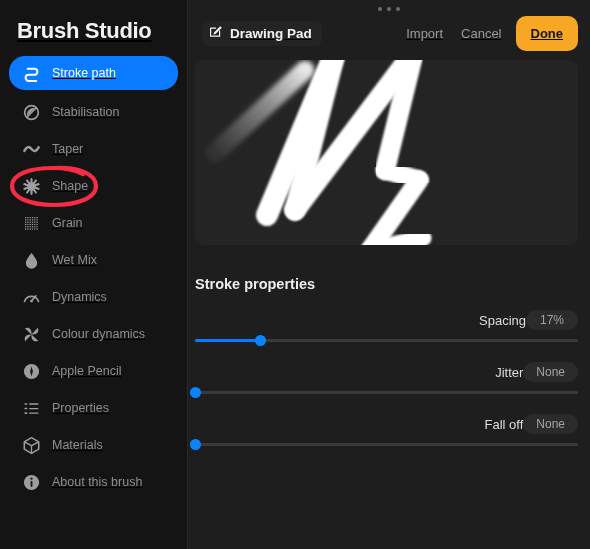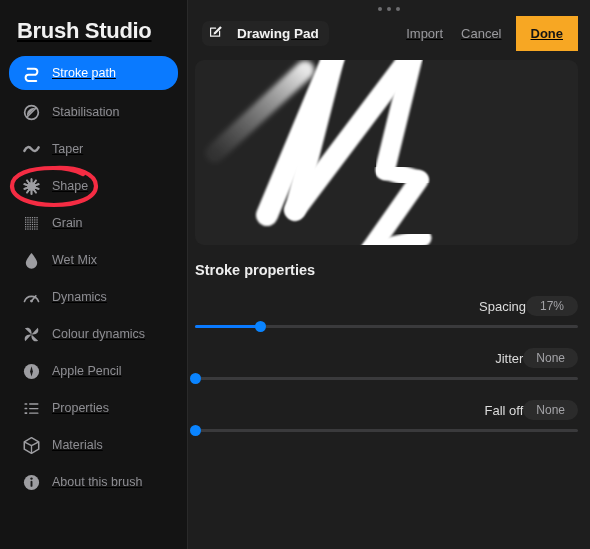--- a/index.html
+++ b/index.html
@@ -76,58 +76,58 @@
   .grabber i {
     width:4px; height:4px; border-radius:50%;
     background:#6d6d70; display:block;
   }
   .topbar {
     height:52px;
     display:flex; align-items:center;
     padding:14px 12px 0 14px;
   }
   .pad-pill {
-    display:flex; align-items:center; gap:14px;
+    display:flex; align-items:center; gap:7px;
     background:#242424;
     border-radius:7px;
     padding:4px 10px 4px 7px;
     color:#f2f2f2;
     font-size:13.5px; font-weight:bold;
   }
   .spacer { flex:1 1 auto; }
   .txt-btn {
     color:#9a9a9e; font-size:13px;
     padding:5px 9px;
     background:none; border:none;
     font-family:inherit;
   }
   .done-btn {
     background:#f7a723; color:#141414;
     font-size:13px; font-weight:bold;
-    border:none; border-radius:0;
+    border:none; border-radius:10px;
     padding:10px 15px;
     margin-left:5px;
     font-family:inherit;
   }
 
   
   .preview {
     position:absolute;
     left:7px; top:60px;
     width:383px; height:185px;
     background:#242424;
     border-radius:9px;
     overflow:hidden;
   }
   .preview svg { display:block; }
 
   
   .props {
     position:absolute;
-    left:7px; top:262px;
+    left:7px; top:276px;
     width:383px;
   }
   .props-title {
     font-size:14.5px; font-weight:bold; color:#ededed;
     margin-bottom:18px;
   }
   .row { margin-bottom:20px; }
   .row-head {
     display:flex; align-items:center; justify-content:flex-end;
     height:20px; margin-bottom:9px;

